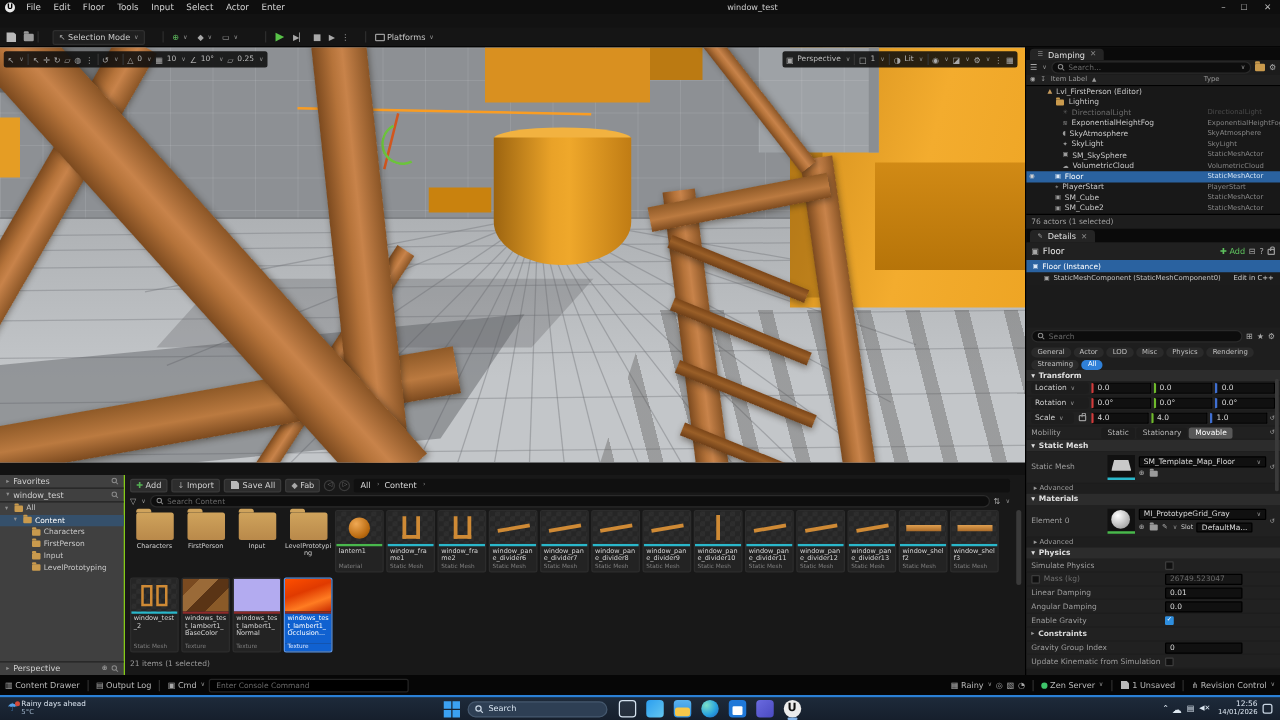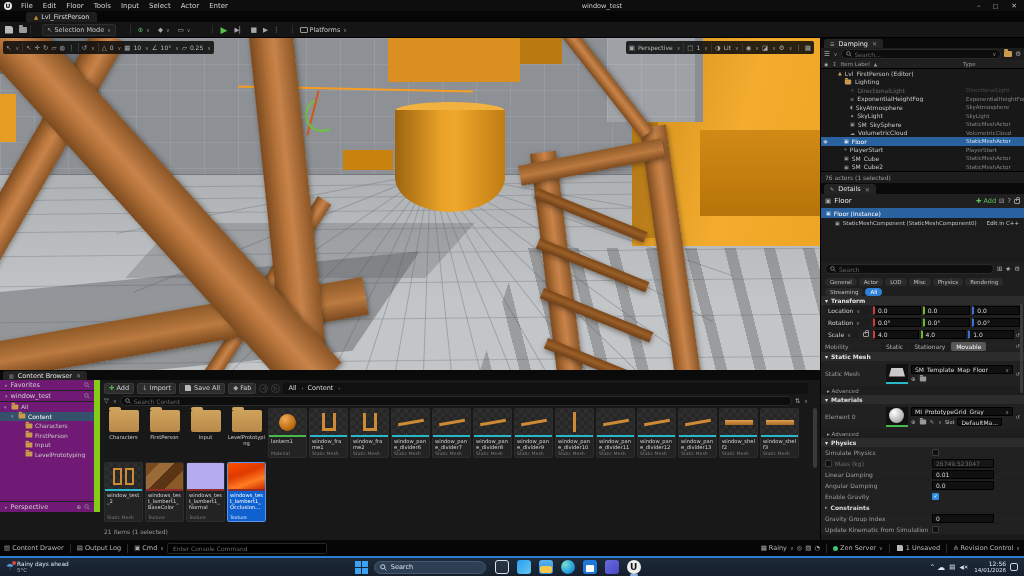--- a/index.html
+++ b/index.html
@@ -108,26 +108,20 @@
         <span class="mi">Enter</span>
       </div>
     <div style="flex:1"></div>
     <div style="font-size:6.5px;color:#cdcdcd">window_test</div>
     <div style="flex:1"></div>
     <span style="padding:0 6px;color:#bbb">–</span>
     <span style="padding:0 6px;color:#bbb;font-size:6px">□</span>
     <span style="padding:0 7px;color:#bbb">✕</span>
   </div>
 
-  <div class="abs flex" style="left:0;top:11px;width:1024px;height:11px;background:#060606">
-    <div class="flex" style="margin-left:26px;background:#1e1e1e;height:10px;margin-top:1px;border-radius:3px 3px 0 0;padding:0 8px;gap:3px">
-      <span style="color:#cc8b2d;font-size:5.5px">▲</span>
-      <span style="font-size:6.5px;color:#dedede">Lvl_FirstPerson</span>
-    </div>
-  </div>
 
   <div class="abs flex" style="left:0;top:22px;width:1024px;height:16px;background:#151515;border-bottom:1px solid #000;padding:0 5px">
     <span class="floppy"></span>
     <span class="fic gray" style="margin-left:6px"></span>
     <div class="sep"></div>
     <div class="tbtn" style="background:#1f1f1f;border:1px solid #2e2e2e;margin-left:8px">
       <span class="ico">↖</span>
       <span>Selection Mode</span>
         <span class="cv">∨</span>
     </div>
@@ -610,30 +604,23 @@
           <div class="pin" style="width: 62px;">0</div>
         </div>
         <div class="drow" style="height: 11px; gap: 3px;">
           <span class="dlab" style="width: 104px;">Update Kinematic from Simulation</span>
           <span class="cbx"></span>
         </div>
       </div>
     <div class="abs" style="right:1px;top:120px;width:3px;height:90px;background:#3a3a3a;border-radius:2px"></div>
   </div>
 
-  <div class="abs ptabstrip" style="left:0;top:370px;width:820px;height:10px">
-    <div class="ptab" style="height:9px">
-      <span class="ico" style="font-size:5px">▥</span>
-      <span>Content Browser</span>
-      <span class="x">✕</span>
-    </div>
-  </div>
   <div class="abs" style="left:0;top:380px;width:820px;height:160px;background:#181818">
 
-    <div class="abs" style="left:0;top:0;width:100px;height:132px;background:#701a75;border-right:6px solid #84cc16">
+    <div class="abs" style="left:0;top:0;width:100px;height:160px;background:#404040;border-right:1px solid #84cc16">
       <div class="flex" style="height:11px;padding:0 4px;border-bottom:1px solid #222;gap:3px">
         <span class="cv">▸</span>
           <span style="font-size:6.5px">Favorites</span>
         <svg width="6" height="6" viewBox="0 0 10 10" style="margin-left:auto">
             <circle cx="4" cy="4" r="3" fill="none" stroke="#8a8a8a" stroke-width="1.4"></circle>
             <line x1="6.5" y1="6.5" x2="9" y2="9" stroke="#8a8a8a" stroke-width="1.4"></line>
           </svg>
       </div>
       <div class="flex" style="height:11px;padding:0 4px;border-bottom:1px solid #222;gap:3px">
         <span class="cv">▾</span>

